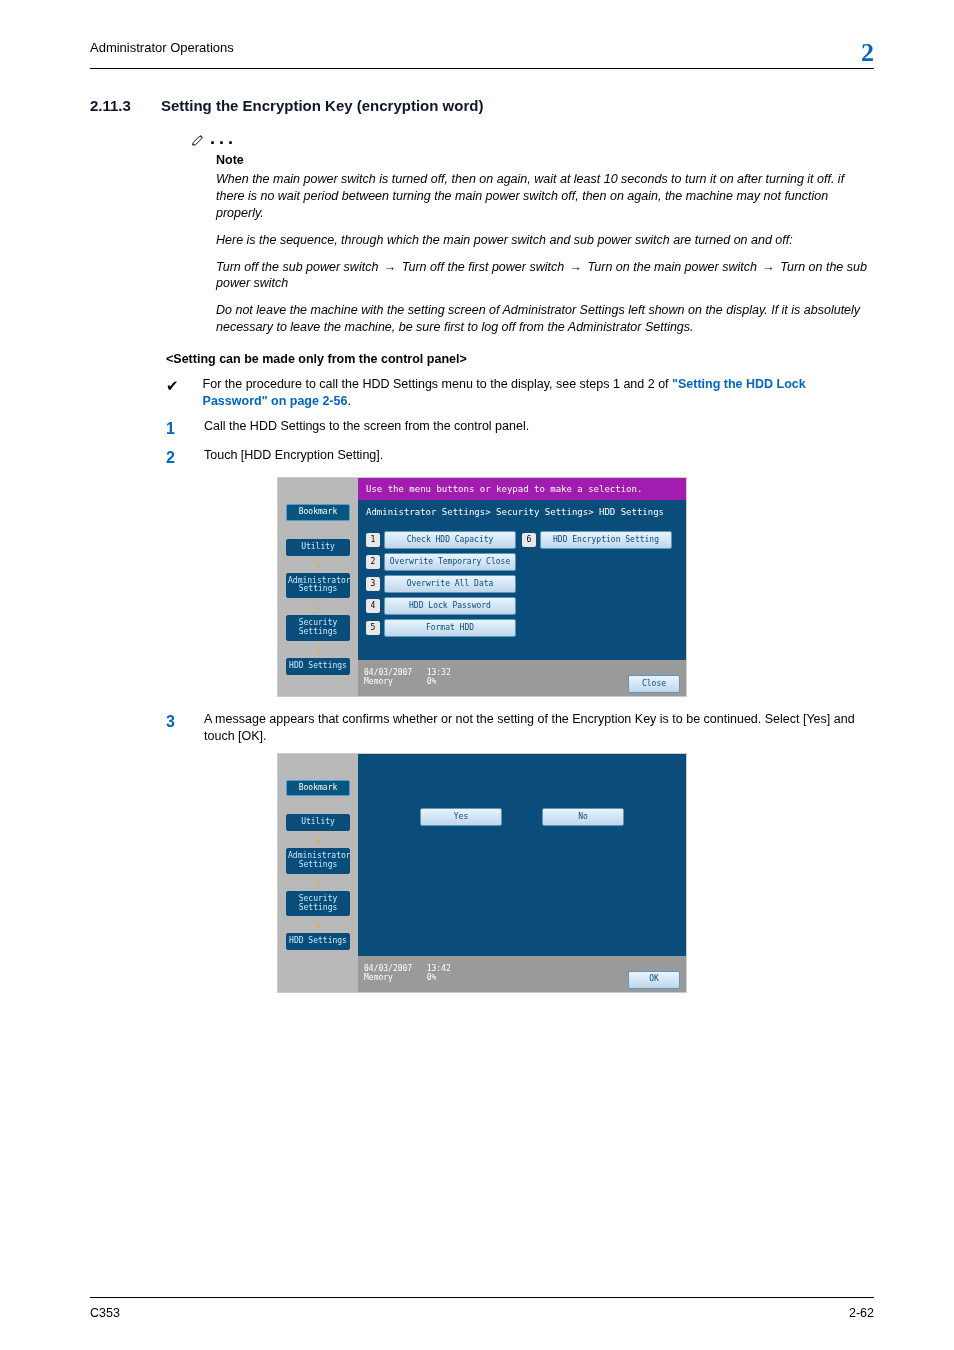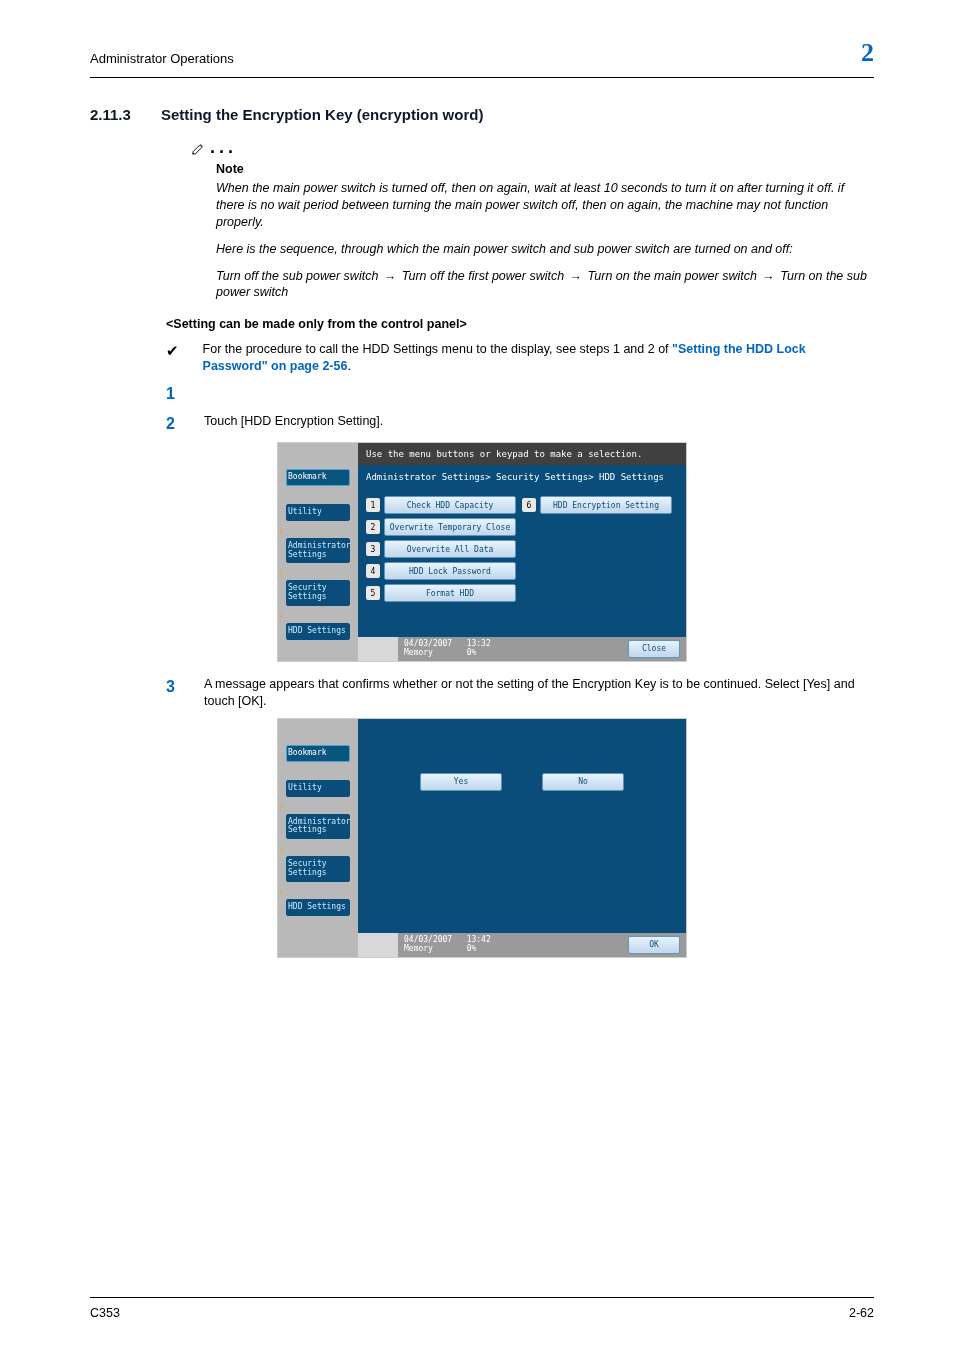--- a/index.html
+++ b/index.html
@@ -12,23 +12,23 @@
     height:1350px;
     position:relative;
   }
   .page {
     padding:40px 80px 0 90px;
     position:relative;
   }
   .rhead {
     display:flex;
     justify-content:space-between;
-    align-items:flex-end;
+    align-items:flex-start;
     border-bottom:1px solid #000;
-    padding-bottom:11px;
+    padding-bottom:2px;
   }
   .rhead .rleft { font-size:13px; }
   .rhead .rright {
     color:#0066c0;
     font-family:Georgia, serif;
     font-weight:bold;
     font-size:26px;
     line-height:1;
   }
   .sect-title {
@@ -79,21 +79,21 @@
     color:#fff;
     background:#d8d8d8;
     position:relative;
   }
   .panel-left {
     width:80px;
     float:left;
     background:#b9b9b9;
     height:100%;
     min-height:218px;
-    text-align:left;
+    text-align:center;
     padding-top:20px;
     box-sizing:border-box;
   }
   .panel-left.h2 { min-height:238px; }
   .nav-btn {
     display:block;
     margin:6px auto;
     width:64px;
     font-size:8px;
     color:#c8ecff;
@@ -116,21 +116,21 @@
     margin:-3px 0;
   }
   .panel-right {
     margin-left:80px;
     min-height:218px;
     display:flex;
     flex-direction:column;
   }
   .panel-right.h2 { min-height:238px; }
   .msgbar {
-    background:#404040;
+    background:#a21caf;
     color:#fff;
     padding:6px 8px;
     font-size:9px;
   }
   .breadcrumb {
     padding:7px 8px 4px 8px;
     color:#fff;
     background:#0a4d7a;
     flex:1;
     position:relative;
@@ -165,28 +165,27 @@
     border:1px solid #6095be;
     border-radius:2px;
     font-size:8px;
     display:flex;align-items:center;justify-content:center;
   }
   .botbar {
     clear:both;
     background:#9a9a9a;
     color:#fff;
     font-size:8px;
-    padding:3px 6px;
+    padding:9px 6px;
     line-height:1.1;
     height:18px;
     display:flex;
     flex-direction:column;
     justify-content:center;
     position:relative;
-    margin-left:40px;
   }
   .botbar .close-btn, .botbar .ok-btn { bottom:3px; right:6px;}
   .confirm-body {
     flex:1;
     background:#0a4d7a;
     color:#fff;
     padding:8px;
     position:relative;
   }
   .confirm-msg {
@@ -236,33 +235,35 @@
           <path d="M3 20l2-1"></path>
       </svg>
       <span class="dots">...</span>
     </div>
     <div class="note-label">Note</div>
     <p class="note-text">When the main power switch is turned off, then on again, wait at least 10 seconds to turn it on after turning it off. if there is no wait period between turning the main power switch off, then on again, the machine may not function properly.</p>
     <p class="note-text">Here is the sequence, through which the main power switch and sub power switch are turned on and off:</p>
     <p class="note-text">
       <span>Turn off the sub power switch </span><span class="arrow">→</span><span> Turn off the first power switch </span><span class="arrow">→</span><span> Turn on the main power switch </span><span class="arrow">→</span><span> Turn on the sub power switch</span>
     </p>
+    <p class="note-text">Do not leave the machine with the setting screen of Administrator Settings left shown on the display. If it is absolutely necessary to leave the machine, be sure first to log off from the Administrator Settings.</p>
   </div>
 
   <div class="subhead">&lt;Setting can be made only from the control panel&gt;</div>
 
   <div class="bullet-row">
     <span class="checkmark">✔</span>
     <div>
       <span>For the procedure to call the HDD Settings menu to the display, see steps 1 and 2 of </span><span class="link">"Setting the HDD Lock Password" on page 2-56</span><span>.</span>
     </div>
   </div>
 
   <div class="num-row">
     <span class="num">1</span>
+    <div>Call the HDD Settings to the screen from the control panel.</div>
   </div>
 
   <div class="num-row">
     <span class="num">2</span>
     <div>Touch [HDD Encryption Setting].</div>
   </div>
 
   <div class="panel clearfix">
     <div class="panel-left">
       <span class="nav-btn bookmark">Bookmark</span>

